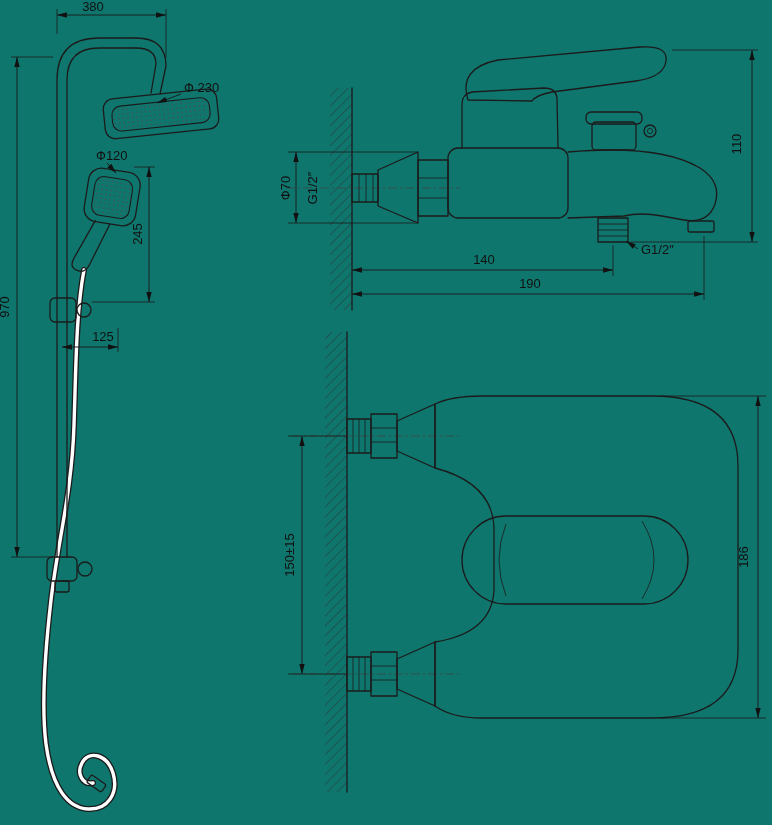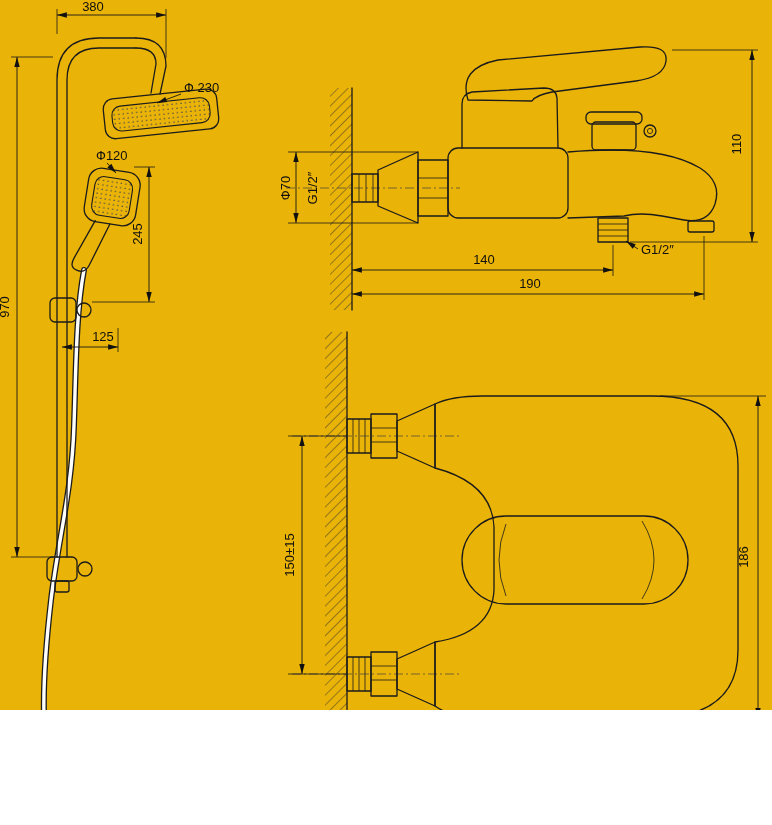--- a/index.html
+++ b/index.html
@@ -1,16 +1,16 @@
 <!DOCTYPE html>
 <html><head>
 <meta charset="utf-8">
 <style>
   html,body { margin:0; padding:0; background:#ffffff; }
-  .sheet { width:772px; height:710px; position:relative; background:#eab308; overflow:hidden; }
+  .sheet { width:772px; height:825px; position:relative; background:#0f766e; overflow:hidden; }
   svg { display:block; }
   .ln   { fill:none; stroke:#1b1b1b; stroke-width:1.3; stroke-linejoin:round; stroke-linecap:round; }
   .thin { fill:none; stroke:#1b1b1b; stroke-width:0.8; }
   .dim  { fill:none; stroke:#161616; stroke-width:0.9; }
   .cl   { fill:none; stroke:#444444; stroke-width:0.7; }
   .txt  { font-family:"Liberation Sans", sans-serif; font-size:13px; fill:#101010; }
 </style>
 </head>
 <body>
 

